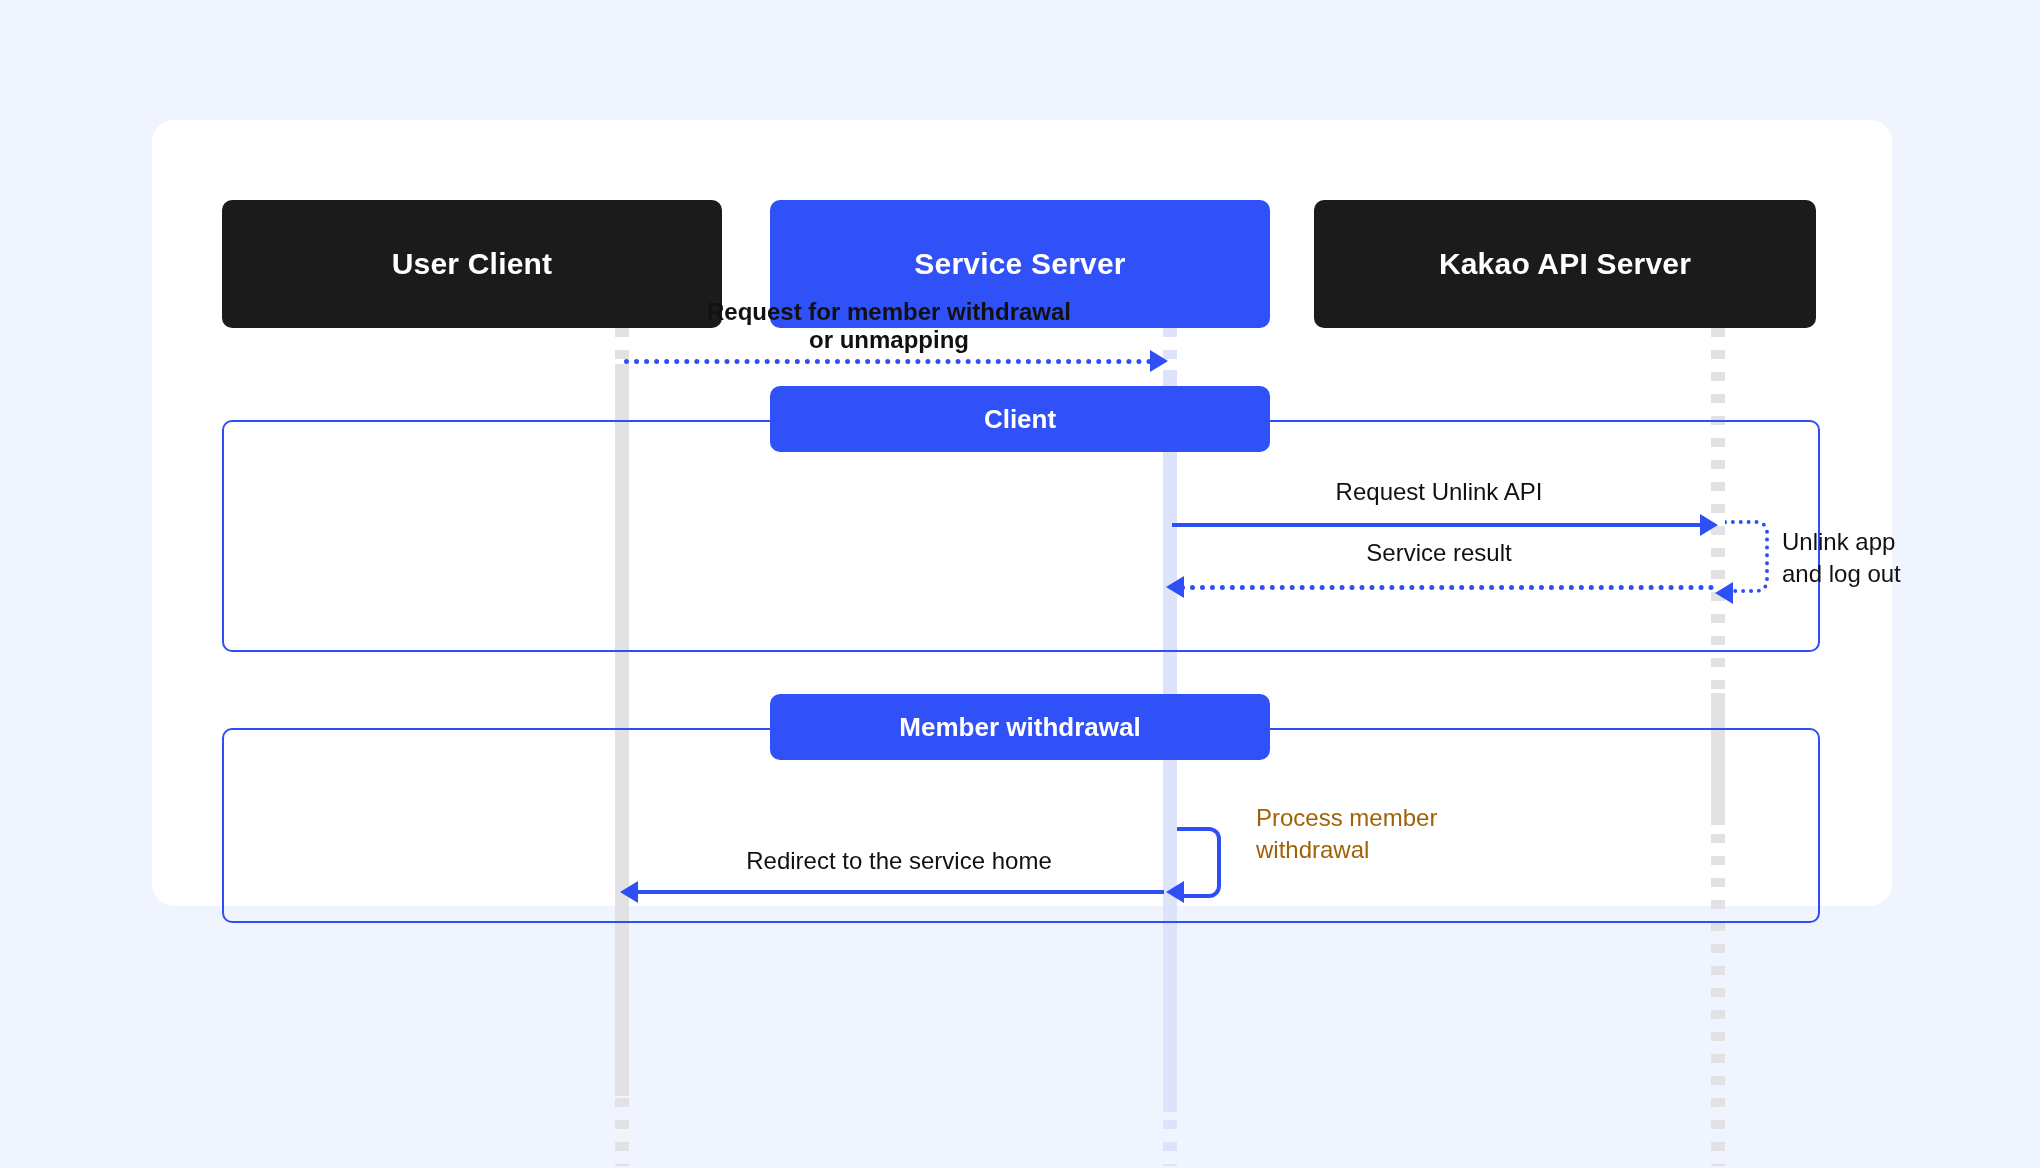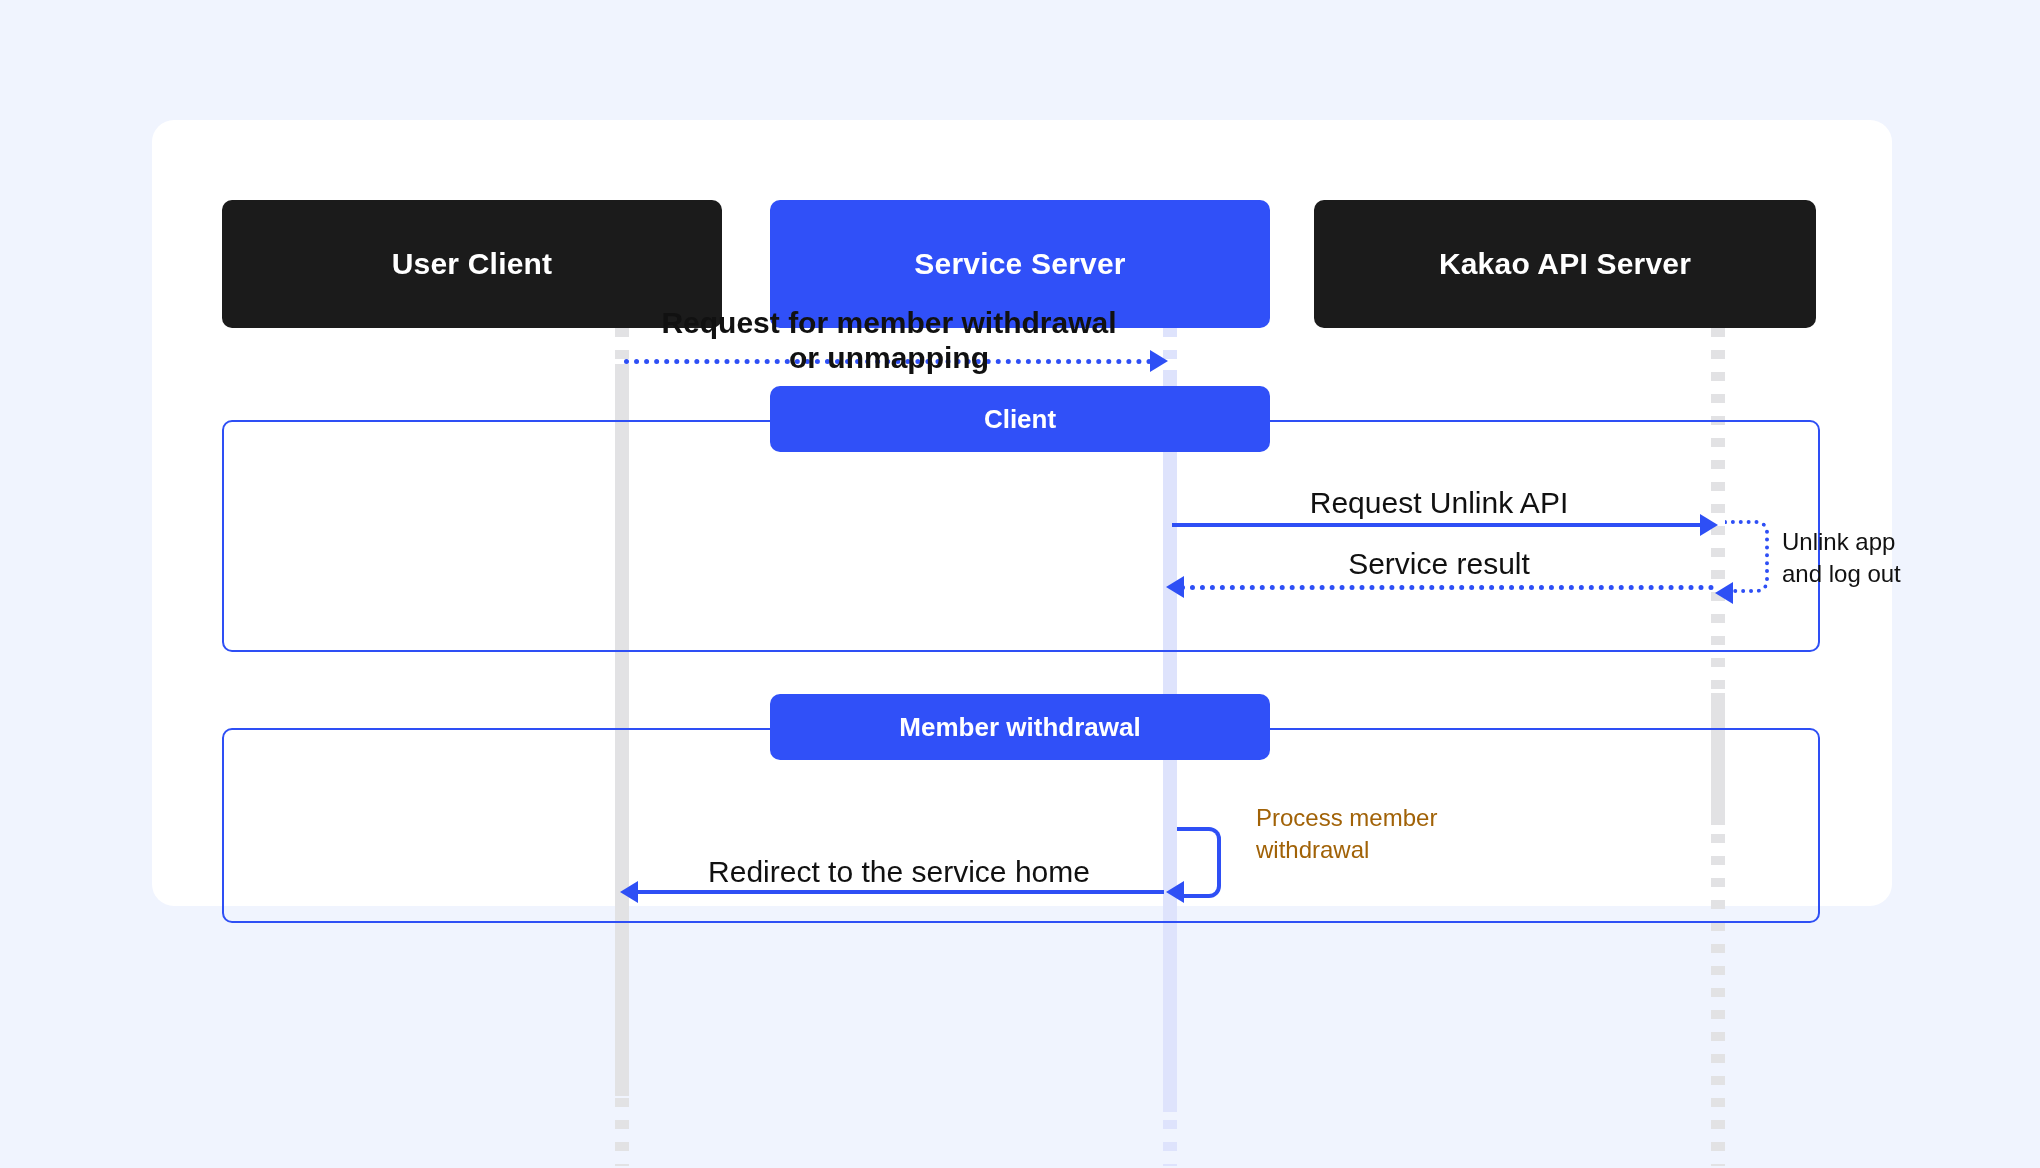--- a/index.html
+++ b/index.html
@@ -113,26 +113,25 @@
     position: absolute;
     width: 0; height: 0;
     border-top: 11px solid transparent;
     border-bottom: 11px solid transparent;
   }
   .arrowhead.right { border-left: 18px solid #2E4FF5; }
   .arrowhead.left  { border-right: 18px solid #2E4FF5; }
 
   .msg-label {
     position: absolute;
-    font-size: 30px;
+    font-size: 24px;
     color: #111111;
     text-align: center;
     line-height: 1.16;
     white-space: pre-line;
-    margin-top: 8px;
   }
 
   
   #m1-line  { left: 472px; top: 239px; width: 528px; }
   #m1-head  { left: 998px; top: 230px; }
   #m1-label { left: 470px; top: 178px; width: 534px; font-weight: bold; }
 
   
   #m2-line  { left: 1020px; top: 403px; width: 534px; }
   #m2-head  { left: 1548px; top: 394px; }

